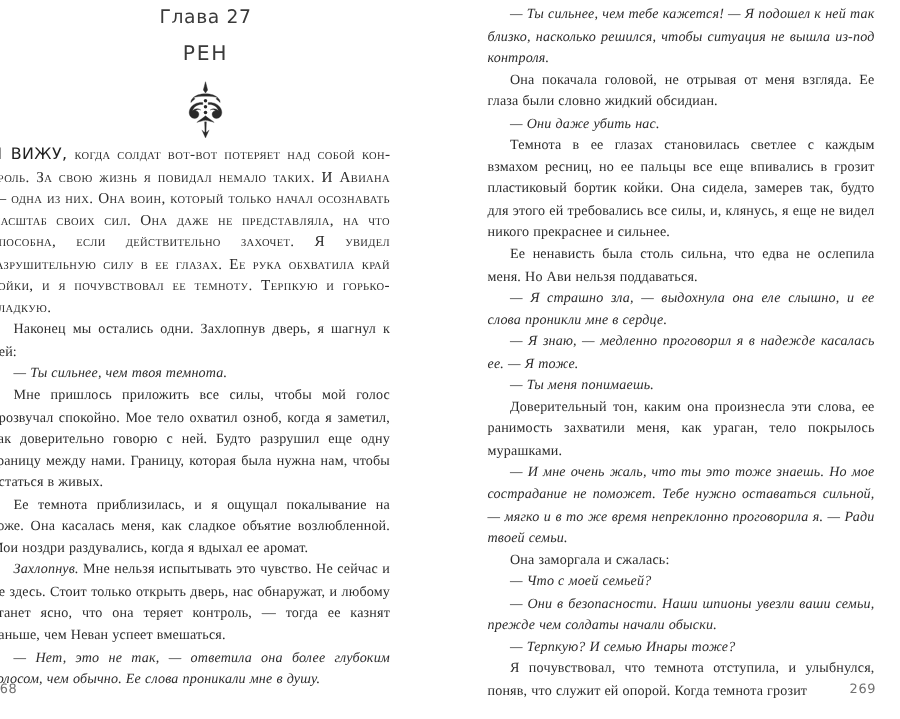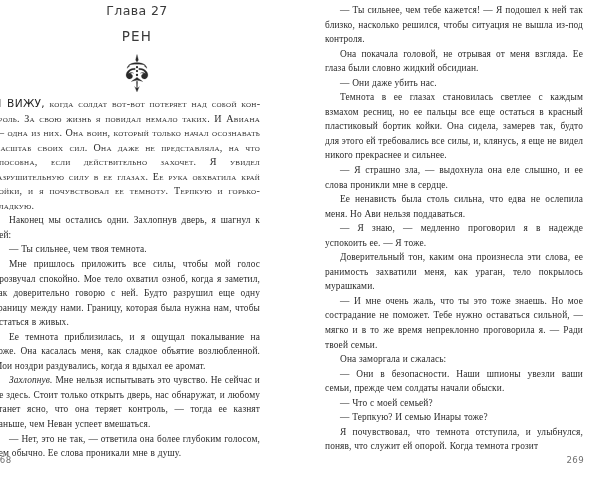--- a/index.html
+++ b/index.html
@@ -76,21 +76,21 @@
     margin: 0;
     font-size: 9.4px;
     line-height: 14.55px;
     text-align: justify;
     text-indent: 15px;
     letter-spacing: 0.12px;
     word-spacing: 0.2px;
     color: #2b2b2b;
     -webkit-font-smoothing: antialiased;
   }
-  .para.dash { text-indent: 15px; }
+  .para.dash { text-indent: 15px; font-style: italic; }
   .para em { font-style: italic; }
 
   .first-para { text-indent: 0; }
   .opening-caps {
     font-family: "DejaVu Sans", sans-serif;
     font-size: 10.6px;
     letter-spacing: 0.3px;
     color: #1f1f1f;
   }
   .smallcaps {
@@ -183,29 +183,30 @@
 
     <div class="folio folio-left">268</div>
   </div>
 
   <div class="page page-right">
     <div class="col-right-text">
       <div class="body-text right-col">
         <p class="para dash">— Ты сильнее, чем тебе кажется! — Я подошел к ней так близко, насколько решился, чтобы ситуация не вышла из-под контроля.</p>
         <p class="para">Она покачала головой, не отрывая от меня взгляда. Ее глаза были словно жидкий обсидиан.</p>
         <p class="para dash">— Они даже убить нас.</p>
-        <p class="para">Темнота в ее глазах становилась светлее с каждым взмахом ресниц, но ее пальцы все еще остаться в красный пластиковый бортик койки. Она сидела, за­мерев так, будто для этого ей требовались все силы, и, клянусь, я еще не видел никого прекраснее и силь­нее.</p>
+        <p class="para">Темнота в ее глазах становилась светлее с каждым взмахом ресниц, но ее пальцы все еще впивались в грозит пластиковый бортик койки. Она сидела, за­мерев так, будто для этого ей требовались все силы, и, клянусь, я еще не видел никого прекраснее и силь­нее.</p>
+        <p class="para">Ее ненависть была столь сильна, что едва не осле­пила меня. Но Ави нельзя поддаваться.</p>
         <p class="para dash">— Я страшно зла, — выдохнула она еле слышно, и ее слова проникли мне в сердце.</p>
-        <p class="para">Ее ненависть была столь сильна, что едва не осле­пила меня. Но Ави нельзя поддаваться.</p>
-        <p class="para dash">— Я знаю, — медленно проговорил я в надежде успокоить ее. — Я тоже.</p>
+        <p class="para dash">— Я знаю, — медленно проговорил я в надежде касалась ее. — Я тоже.</p>
+        <p class="para dash">— Ты меня понимаешь.</p>
         <p class="para">Доверительный тон, каким она произнесла эти слова, ее ранимость захватили меня, как ураган, тело покрылось мурашками.</p>
         <p class="para dash">— И мне очень жаль, что ты это тоже знаешь. Но мое сострадание не поможет. Тебе нужно оставаться сильной, — мягко и в то же время непреклонно про­говорила я. — Ради твоей семьи.</p>
         <p class="para">Она заморгала и сжалась:</p>
+        <p class="para dash">— Что с моей семьей?</p>
         <p class="para dash">— Они в безопасности. Наши шпионы увезли ваши семьи, прежде чем солдаты начали обыски.</p>
-        <p class="para dash">— Что с моей семьей?</p>
         <p class="para dash">— Терпкую? И семью Инары тоже?</p>
         <p class="para">Я почувствовал, что темнота отступила, и улыбнул­ся, поняв, что служит ей опорой. Когда темнота грозит</p>
       </div>
     </div>
 
     <div class="folio folio-right">269</div>
   </div>
 
 </div>
 

